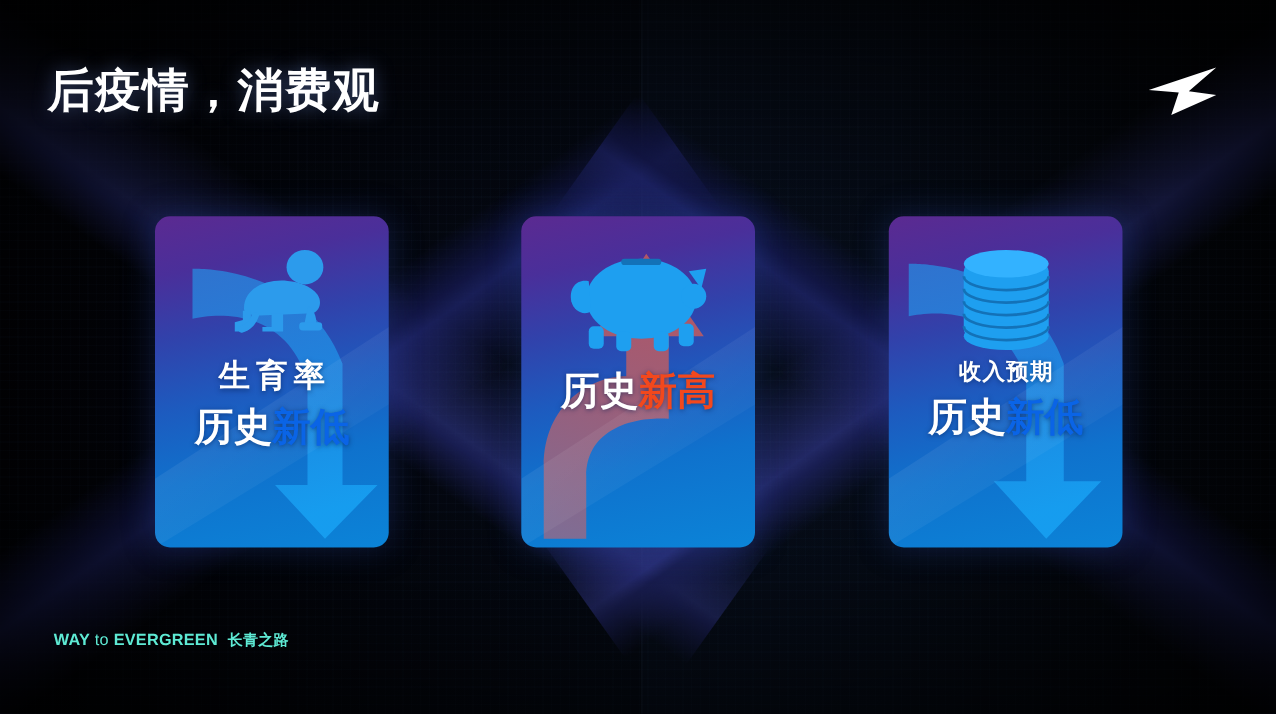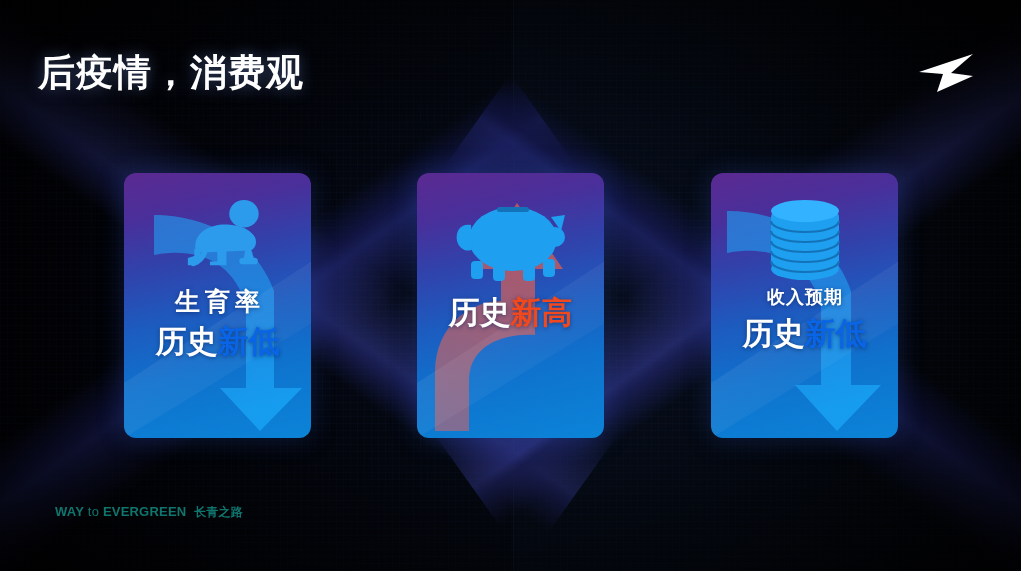--- a/index.html
+++ b/index.html
@@ -193,23 +193,23 @@
   .lbl-low   { color: #0a64e6; }
   .lbl-high  { color: #f2481d; text-align: center; }
 
   
   #card-2 .line-1 { letter-spacing: 1px; text-indent: 1px; font-size: 26px; }
   #card-3 .line-1 { letter-spacing: 1px; text-indent: 1px; font-size: 18px; }
 
   
   .footer {
     position: absolute;
-    left: 55px;
+    left: 43px;
     top: 504px;
-    color: #0f766e;
+    color: #5eead4;
     font-size: 13px;
     white-space: nowrap;
     letter-spacing: 0.2px;
   }
   .footer .f-strong { font-weight: bold; }
   .footer .f-light  { font-weight: normal; }
   .footer .f-cn     { font-weight: bold; font-size: 12px; margin-left: 4px; }
 </style>
 </head>
 <body>

